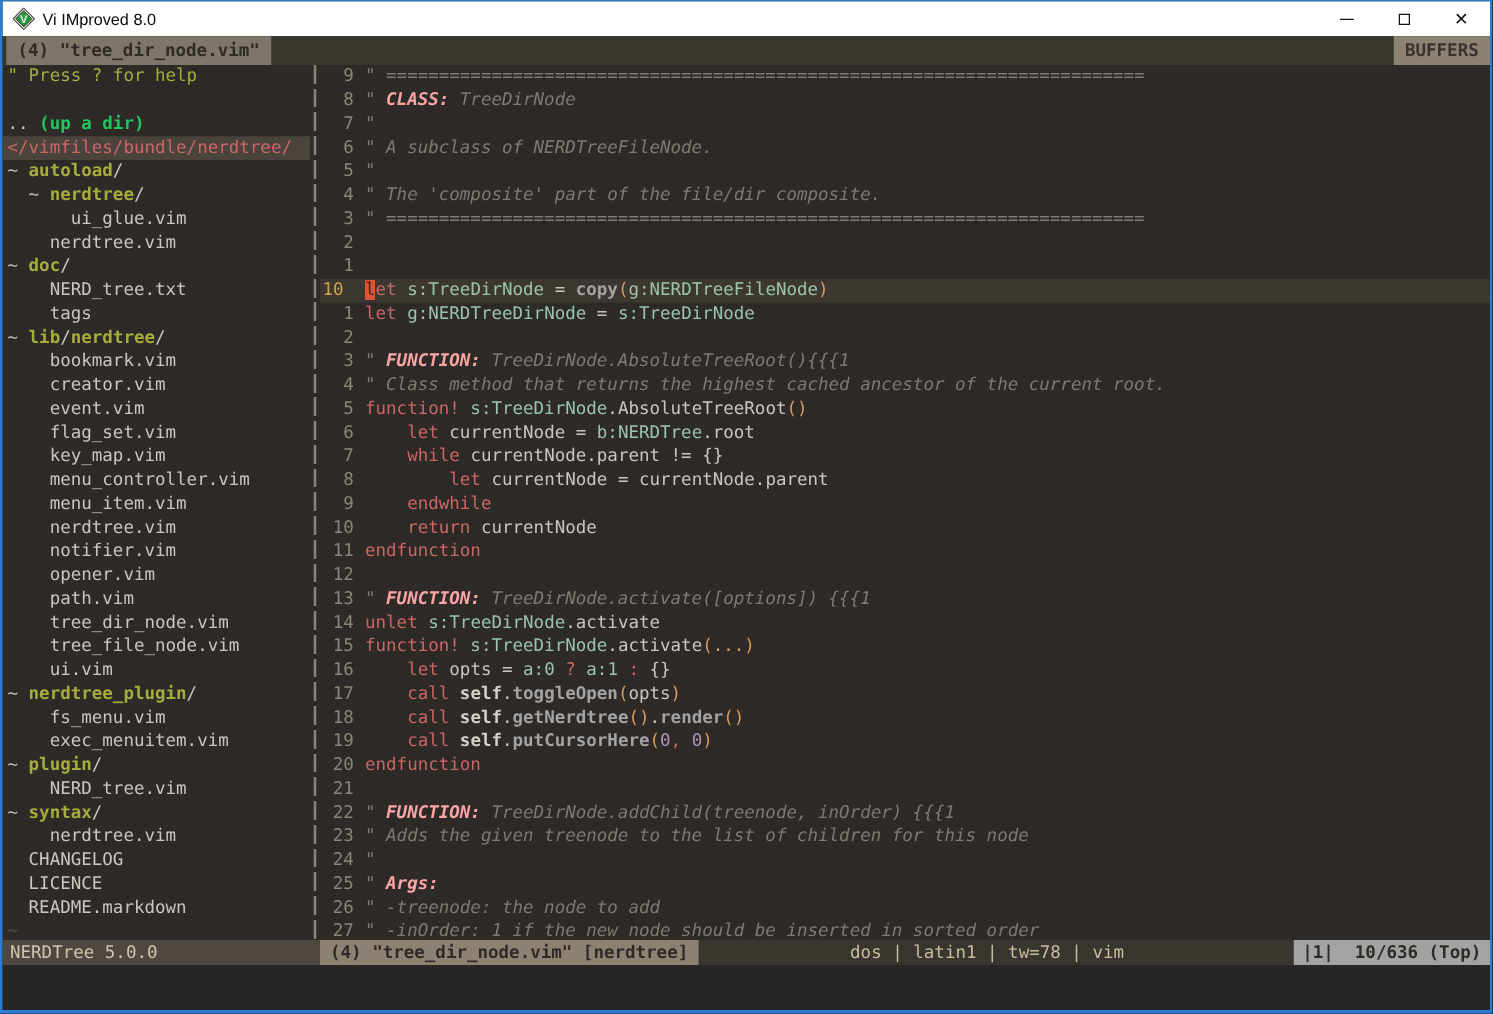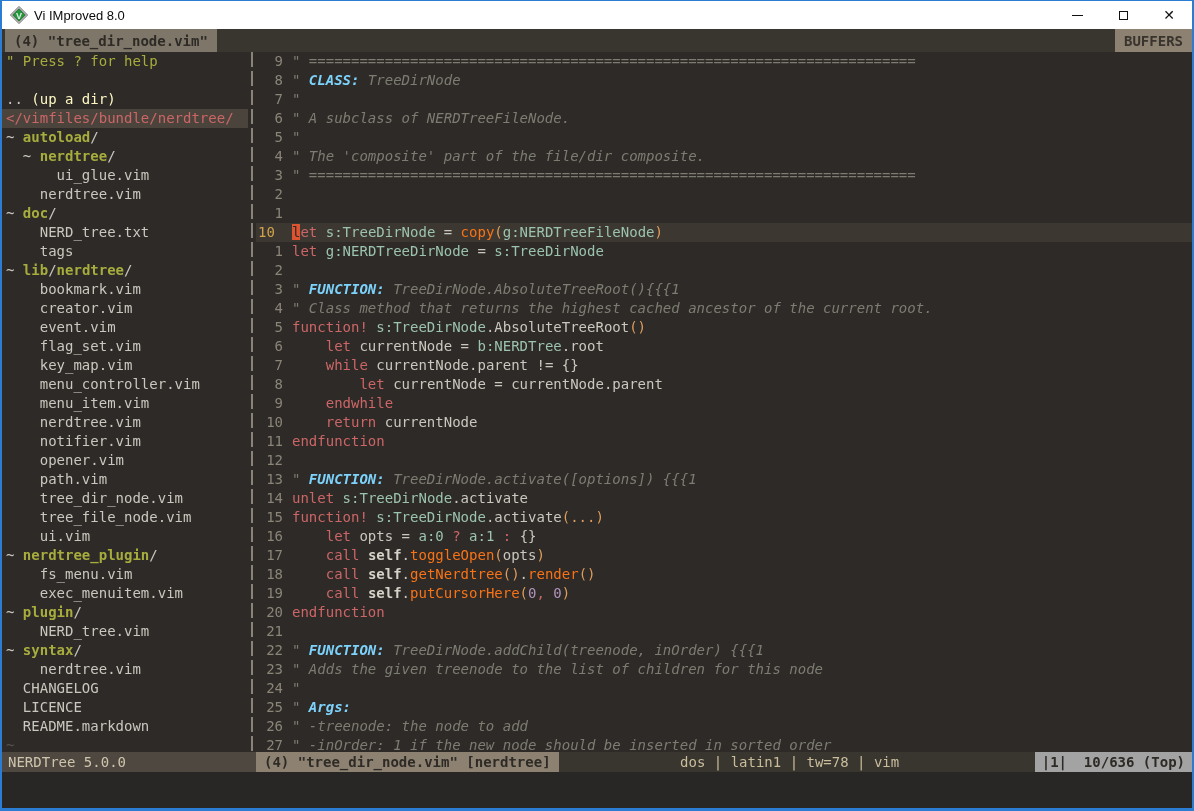--- a/index.html
+++ b/index.html
@@ -30,37 +30,37 @@
   .tree-pane { width:246px; flex:none; overflow:hidden; font-size:14px; line-height:19px; padding-top:0; }
   .vsep { width:8px; flex:none; position:relative; }
   .vsep::before { content:""; position:absolute; left:3px; top:0; bottom:0; width:2px;
     background:repeating-linear-gradient(to bottom,#8a8478 0 15px,#2d2a28 15px 19px); }
   .editor-pane { flex:1; overflow:hidden; font-size:14px; line-height:19px; }
   
   .trow { height:19px; white-space:pre; padding-left:4px; color:#cac7be; }
   .trow.sel { background:#4a443d; }
   .t-help { color:#a7ad3d; }
   .t-dir  { color:#a7ad3d; font-weight:bold; }
-  .t-upb  { color:#fef9c3; font-weight:normal; }
+  .t-upb  { color:#22c55e; font-weight:bold; }
   .t-red  { color:#cc6666; }
   .t-nt   { color:#56524b; }
   
   .erow { height:19px; display:flex; white-space:pre; }
   .erow.cur { background:#3c3831; }
   .lnum { flex:none; width:27px; text-align:right; color:#8b8577; padding-right:0; }
   .erow .code { padding-left:9px; }
   .erow.cur .lnum { color:#d2a24b; text-align:left; padding-left:2px; }
   .t-fg  { color:#cac7be; }
   .t-kw  { color:#cc6666; }
-  .t-fn  { color:#f97316; font-weight:normal; }
+  .t-fn  { color:#a3a3a3; font-weight:bold; }
   .t-var { color:#9cc3ad; }
   .t-num { color:#b294bb; }
   .t-par { color:#dd9d5c; }
   .t-cm  { color:#7d7c71; font-style:italic; }
-  .t-cmb { color:#7dd3fc; font-style:italic; font-weight:bold; }
+  .t-cmb { color:#fca5a5; font-style:italic; font-weight:bold; }
   .t-b   { color:#d5d2c8; font-weight:bold; }
   .t-cur { background:#de5431; color:#2d2a28; }
   
   .statusbar { height:20px; flex:none; display:flex; font-size:14px; line-height:20px; white-space:pre; }
   .st-tree  { width:254px; flex:none; background:#4e4841; color:#cfc5ad; font-weight:normal; padding-left:6px; }
   .st-file  { background:#8d8272; color:#2e2a25; font-weight:bold; padding:0 8px; }
   .st-mid   { flex:1; background:#39352f; color:#c9bd9c; text-align:center; padding-right:14px; }
   .st-ruler { background:#a3a3a3; color:#2e2a25; font-weight:bold; padding:0 7px; }
   
   .cmdline { height:36px; flex:none; background:#292626; }

